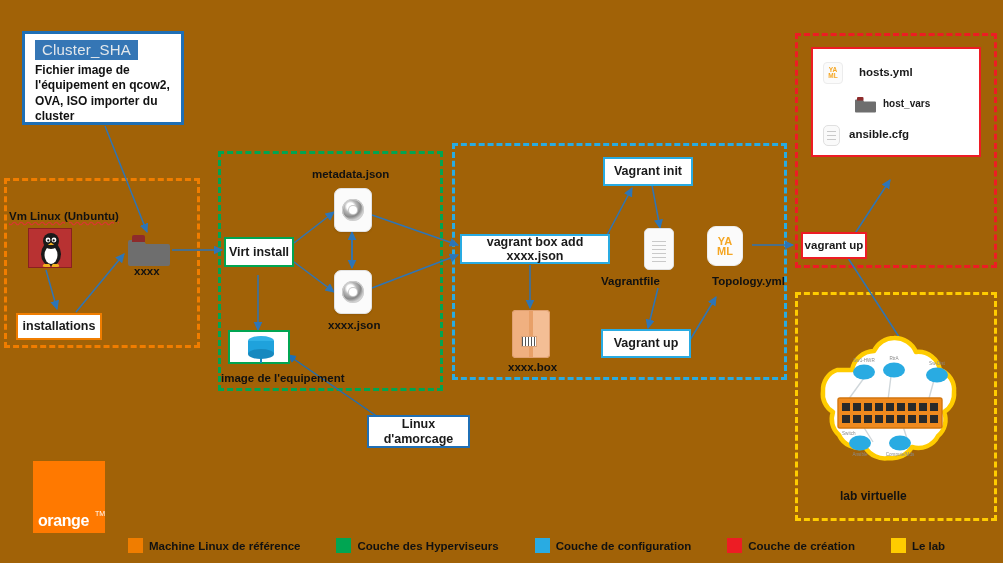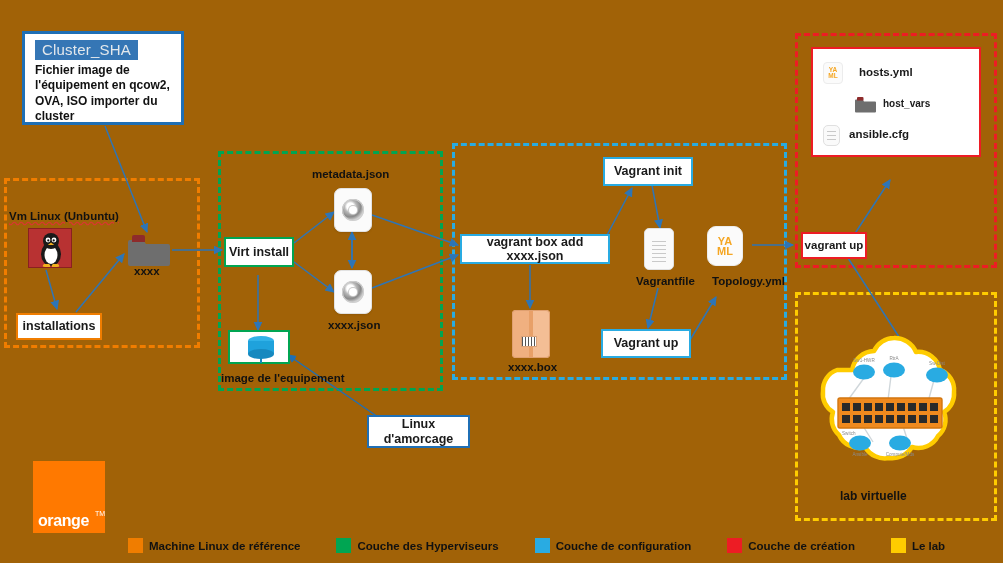--- a/index.html
+++ b/index.html
@@ -319,21 +319,21 @@
   <div class="box box-blue" style="left:603px; top:157px; width:90px; height:29px;">Vagrant init</div>
 
   <div class="box box-blue" style="left:601px; top:329px; width:90px; height:29px;">Vagrant up</div>
 
   <div class="boximg" style="left:512px; top:310px; width:38px; height:48px;"></div>
   <div class="cap" style="left:508px; top:361px;">xxxx.box</div>
 
   <div class="doc" style="left:644px; top:228px; width:30px; height:42px;">
     <div class="lines"></div>
   </div>
-  <div class="cap" style="left:636px; top:275px;">Vagrantfile</div>
+  <div class="cap" style="left:601px; top:275px;">Vagrantfile</div>
 
   <div class="yamlicon" style="left:707px; top:226px; width:36px; height:40px; font-size:11px;">
     <span>YA</span>
     <span>ML</span>
   </div>
   <div class="cap" style="left:692px; top:275px;margin-left:20px;">Topology.yml</div>
 
   <div class="box box-red" style="left:811px; top:47px; width:170px; height:110px; display:block; padding:9px 0 0 10px;">
     <div style="display:flex; align-items:center; gap:16px; height:30px;">
       <span class="yamlicon" style="position:relative; width:20px; height:22px; font-size:6.5px; border-radius:4px;">

